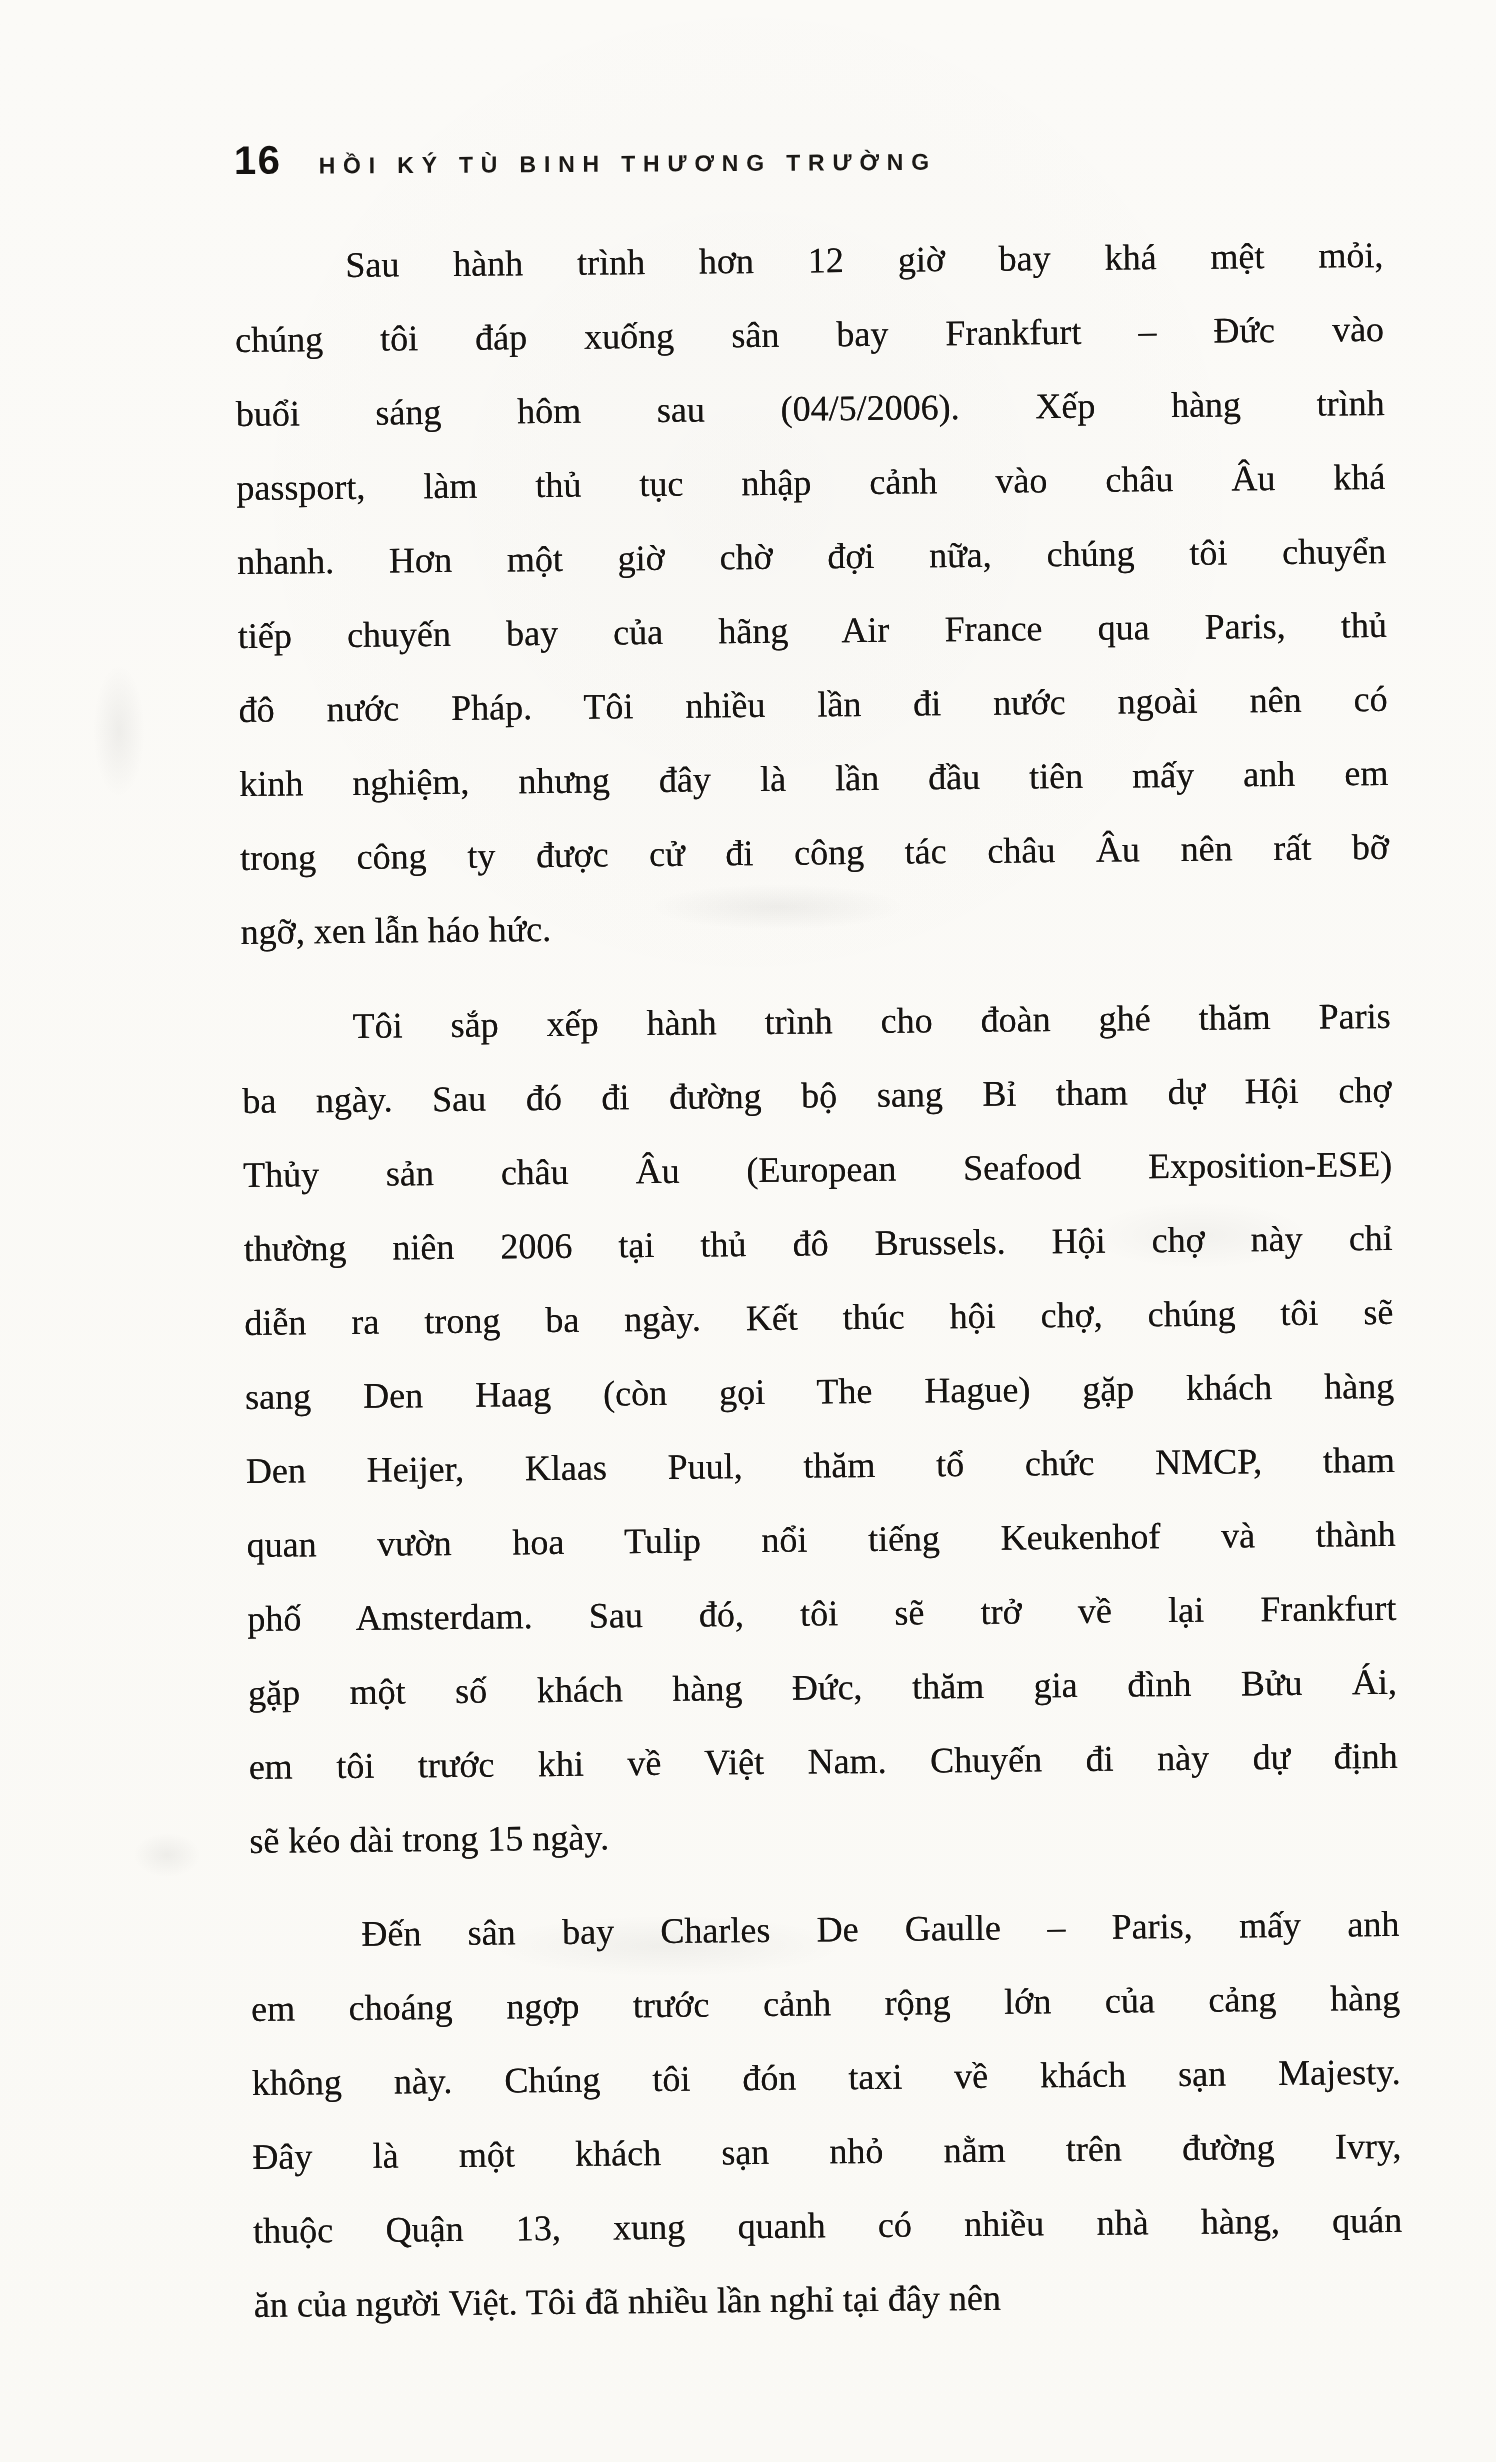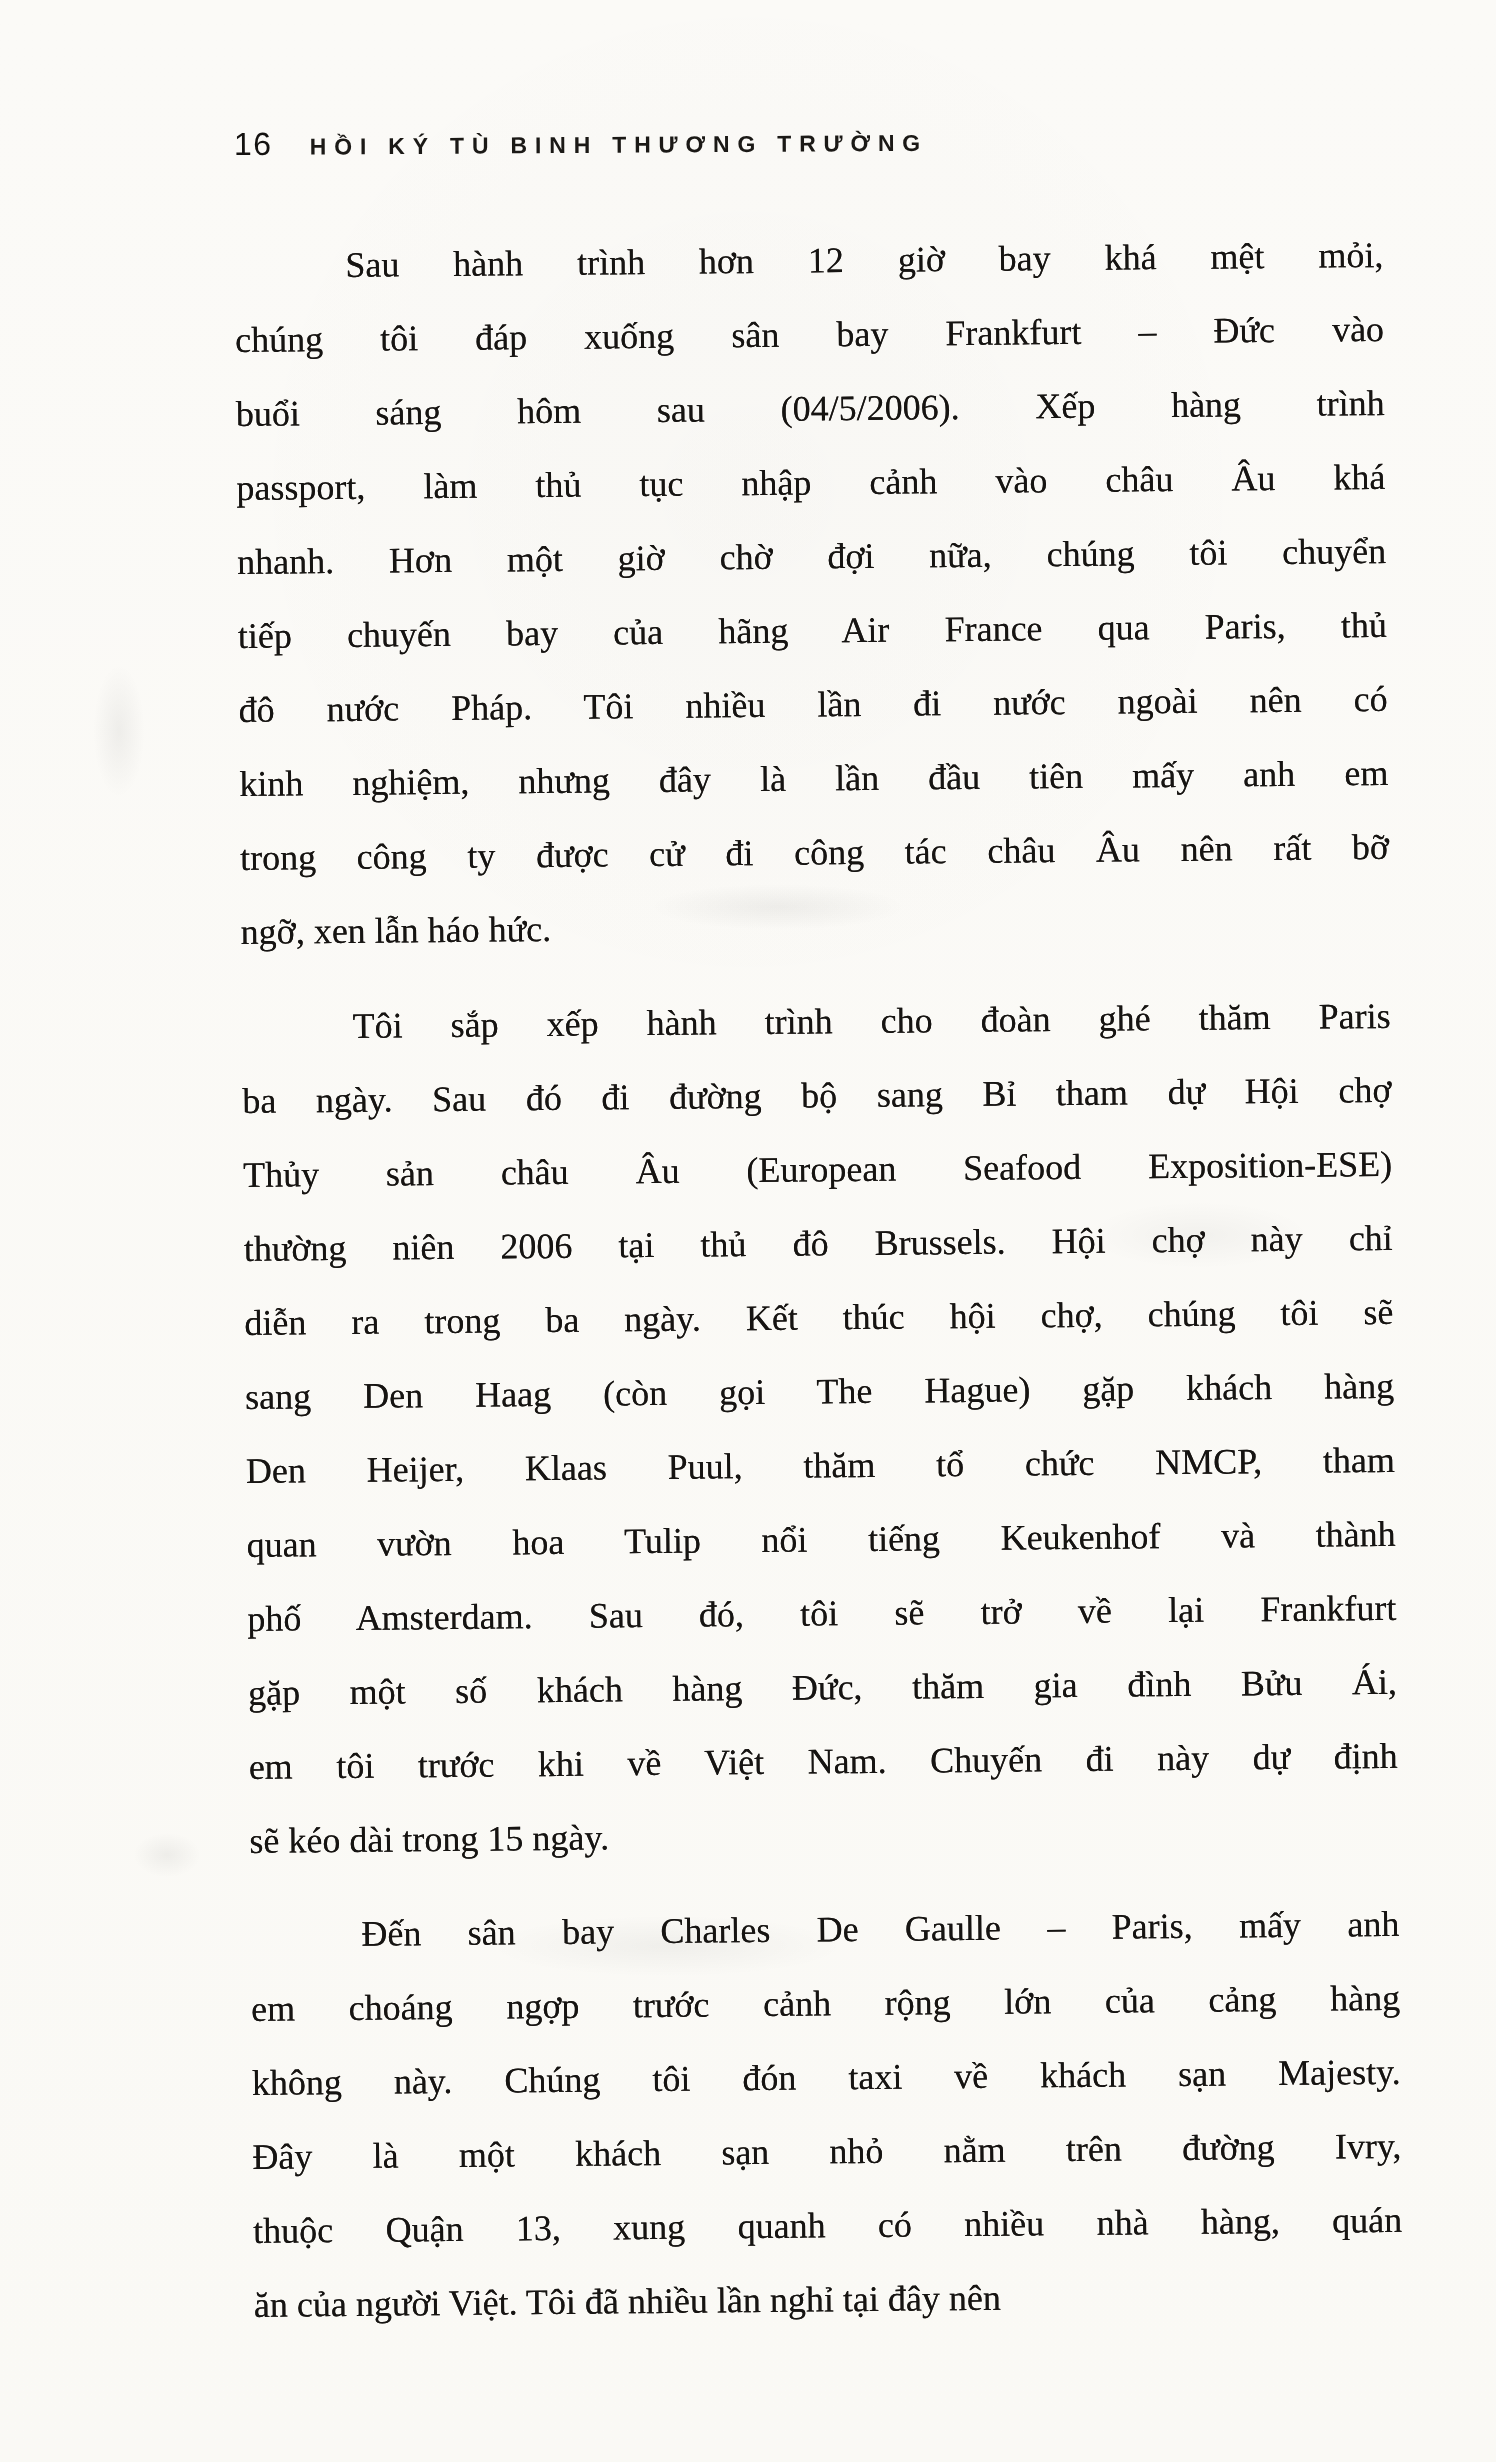--- a/index.html
+++ b/index.html
@@ -29,24 +29,25 @@
     left: 234px;
     top: 126px;
     display: flex;
     align-items: baseline;
     gap: 37px;
     transform: rotate(-0.35deg);
     transform-origin: left bottom;
     font-family: "Liberation Sans", "DejaVu Sans", sans-serif;
   }
   .page-number {
-    font-size: 32px;
-    font-weight: 400;
+    font-size: 40px;
+    font-weight: 700;
     letter-spacing: 1.6px;
     color: #141210;
+    margin-top: 12px;
   }
   .running-title {
     font-size: 23px;
     font-weight: 600;
     letter-spacing: 0.34em;
     color: #1b1916;
     white-space: nowrap;
   }
   .body-text {
     position: absolute;

